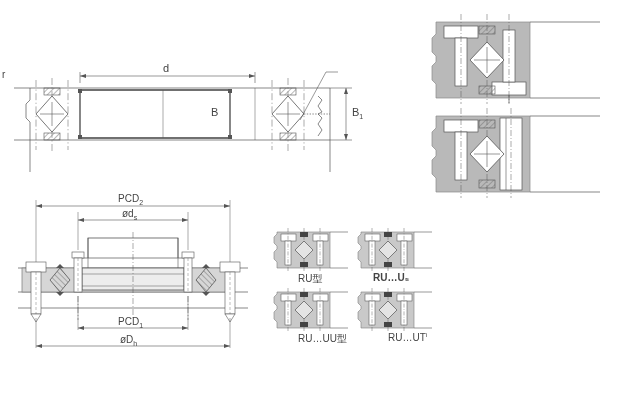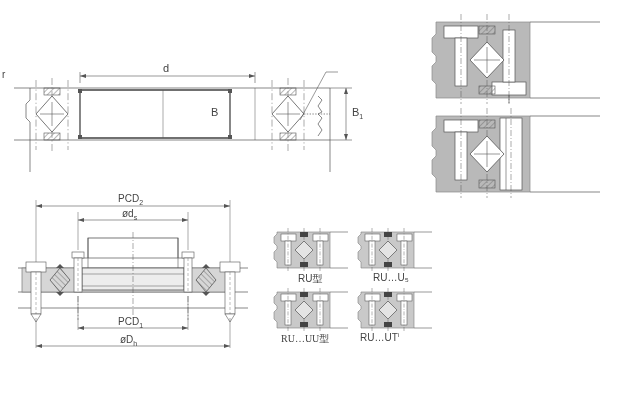--- a/index.html
+++ b/index.html
@@ -343,19 +343,19 @@
 <div class="lbl" style="left:118px;top:193px;"><span>PCD</span><sub>2</sub></div>
 
 <div class="lbl" style="left:122px;top:208px;"><span>ød</span><sub>s</sub></div>
 
 <div class="lbl" style="left:118px;top:316px;"><span>PCD</span><sub>1</sub></div>
 
 <div class="lbl" style="left:120px;top:334px;"><span>øD</span><sub>h</sub></div>
 
 <div class="lbl" style="left:298px;top:272px;">RU型</div>
 
-<div class="lbl" style="left:373px;top:272px;">RU…U₅</div>
-
-<div class="lbl" style="left:281px;top:332px;font-family:Liberation Serif, serif;">RU…UU型</div>
-
-<div class="lbl" style="left:360px;top:332px;">RU…UTⁱ</div>
+<div class="lbl" style="left:373px;top:272px;font-weight:bold;">RU…U₅</div>
+
+<div class="lbl" style="left:298px;top:332px;">RU…UU型</div>
+
+<div class="lbl" style="left:388px;top:332px;">RU…UTⁱ</div>
 
 </div>
 
 </body></html>

